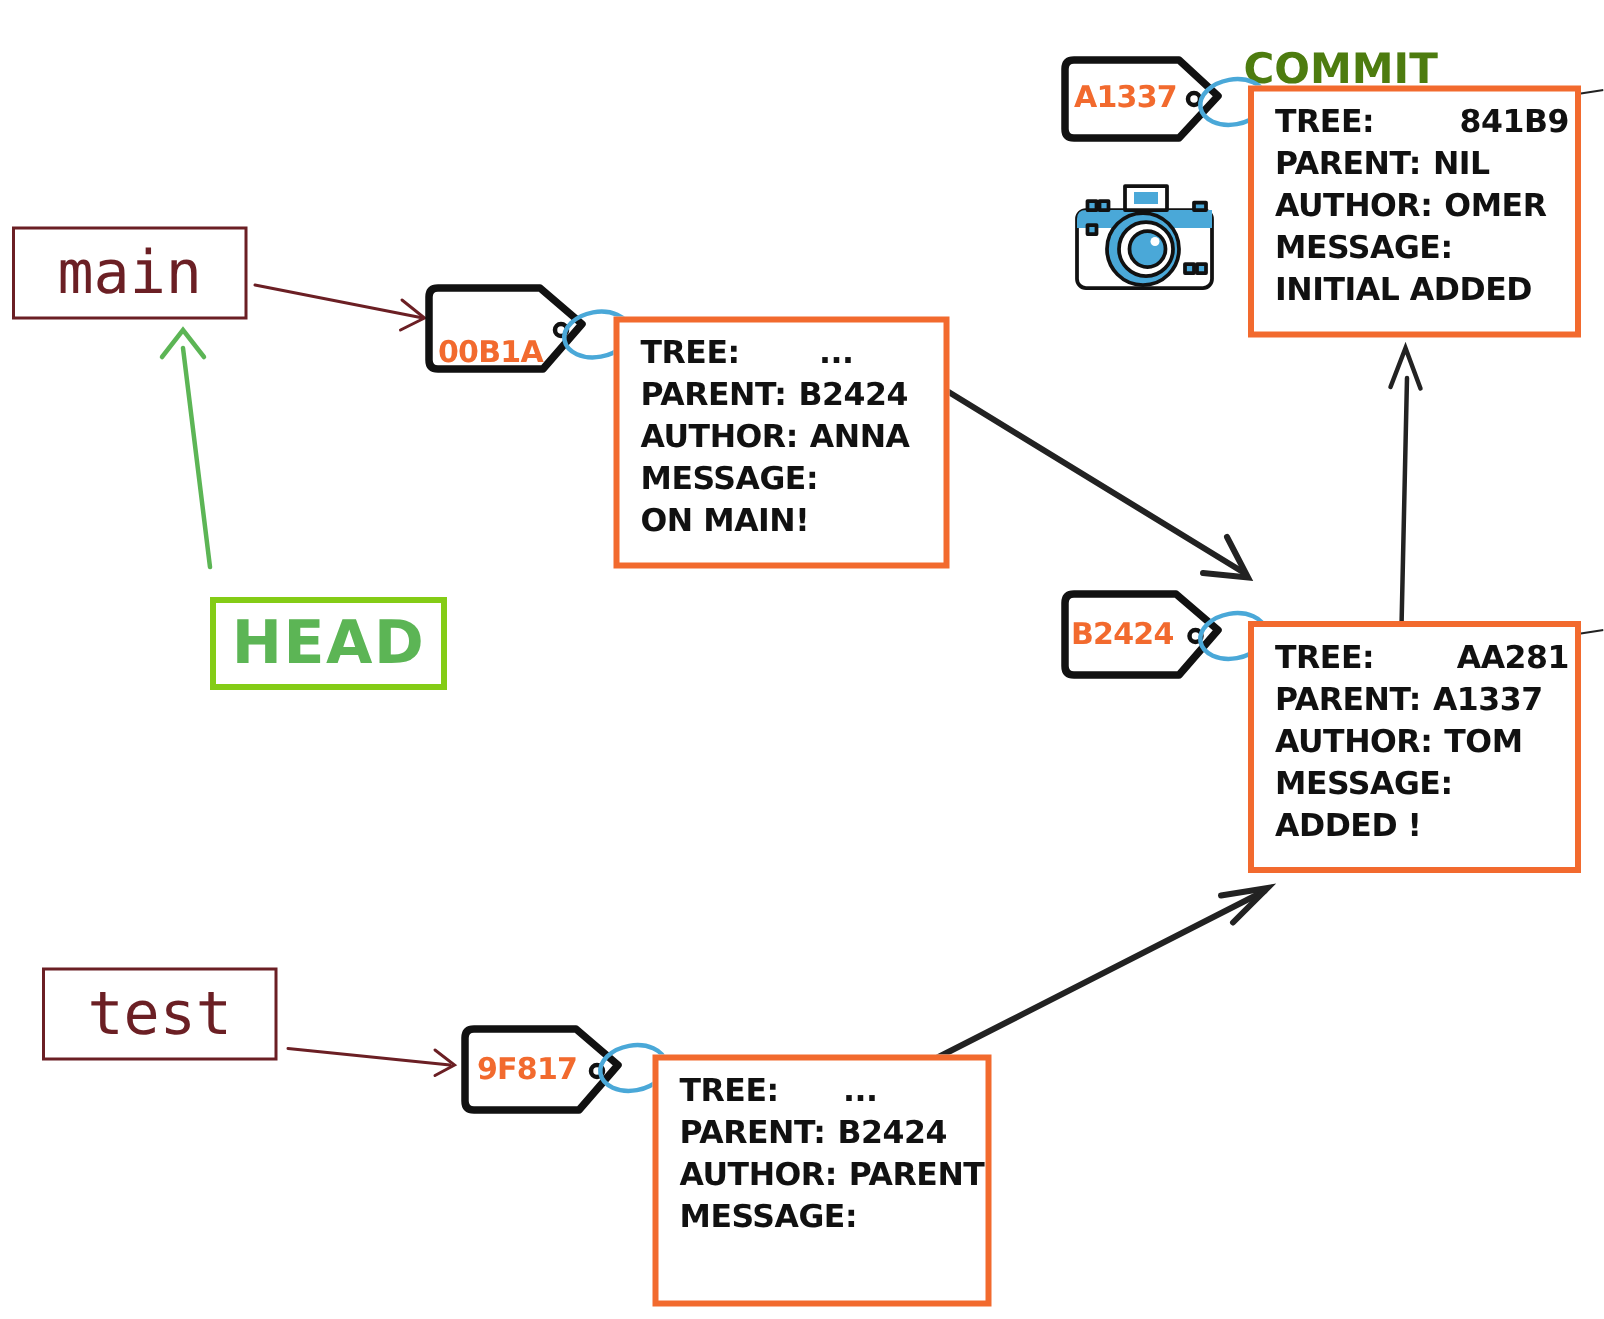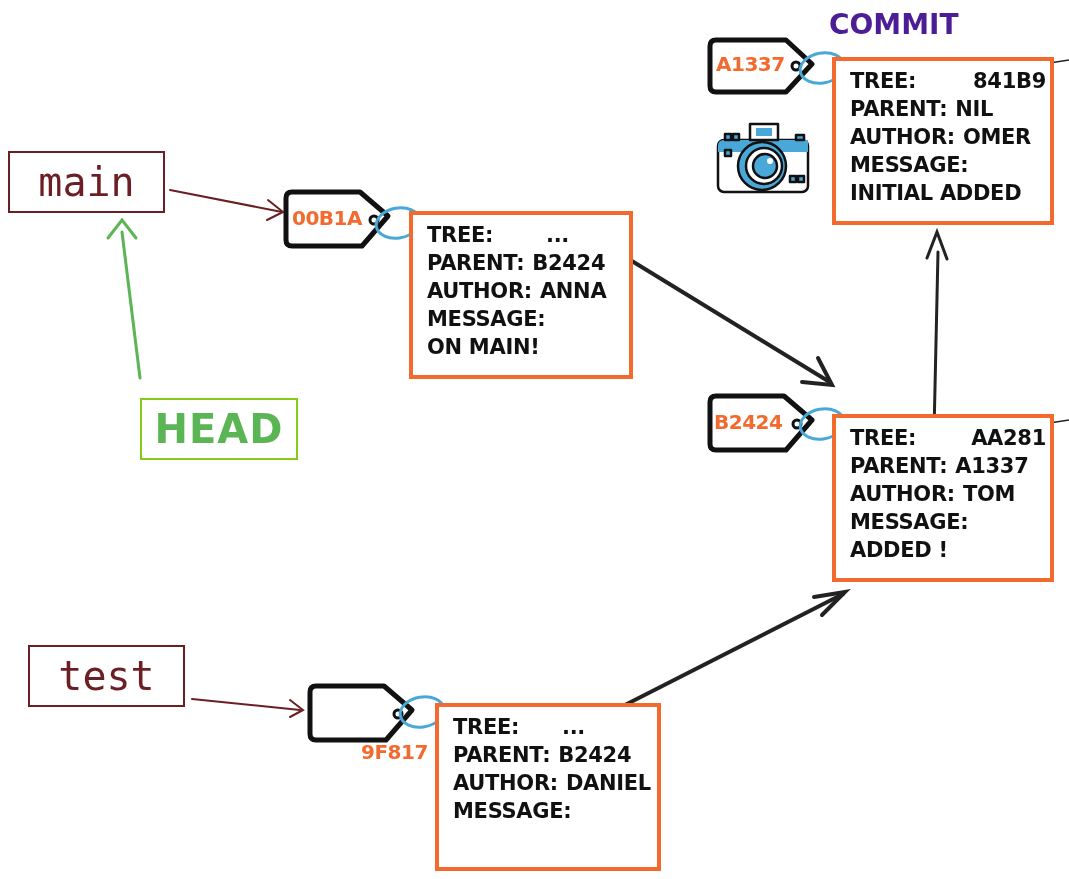--- a/index.html
+++ b/index.html
@@ -1,26 +1,26 @@
 <!DOCTYPE html>
 <html><head>
 <meta charset="utf-8">
 <style>
   html, body { margin: 0; padding: 0; background: #ffffff; }
   body { width: 1069px; height: 879px; position: relative; overflow: hidden; font-family: "DejaVu Sans", sans-serif; }
   svg.layer { position: absolute; left: 0; top: 0; width: 1069px; height: 879px; pointer-events: none; }
   .branch { position: absolute; border: 2px solid #6b1f24; color: #6b1f24; font-family: "DejaVu Sans Mono", monospace; font-size: 40px; display: flex; align-items: center; justify-content: center; box-sizing: border-box; background: #fff; }
-  .head { position: absolute; border: 2px solid #84cc16; color: #5cb555; font-family: "DejaVu Sans", sans-serif; font-weight: bold; font-size: 40px; display: flex; align-items: center; justify-content: center; box-sizing: border-box; background: #fff; letter-spacing: 1px; }
+  .head { position: absolute; border: 4px solid #84cc16; color: #5cb555; font-family: "DejaVu Sans", sans-serif; font-weight: bold; font-size: 40px; display: flex; align-items: center; justify-content: center; box-sizing: border-box; background: #fff; letter-spacing: 1px; }
   .commit-box { position: absolute; border: 4px solid #f26a2e; box-sizing: border-box; background: #fff; padding: 6px 16px 0 14px; font-family: "DejaVu Sans", sans-serif; font-weight: bold; color: #111; font-size: 21px; line-height: 28px; letter-spacing: -0.3px; }
   .commit-box .row { white-space: nowrap; display: flex; }
   .commit-box .k { display: inline-block; }
   .commit-box .v { display: inline-block; margin-left: 8px; }
   .commit-box .tree-v { position: absolute; right: 4px; }
   .tag-text { position: absolute; font-family: "DejaVu Sans", sans-serif; font-weight: bold; color: #f26a2e; font-size: 20px; letter-spacing: -0.5px; }
-  .title { position: absolute; font-family: "DejaVu Sans", sans-serif; font-weight: bold; color: #4c1d95; font-size: 28px; letter-spacing: 0px; }
+  .title { position: absolute; font-family: "DejaVu Sans", sans-serif; font-weight: bold; color: #4d7c0f; font-size: 28px; letter-spacing: 0px; margin-top: 21px; }
 </style>
 </head>
 <body>
 
 <div class="title" style="left:829px; top:8px;">COMMIT</div>
 
 <svg class="layer">
 
   <g stroke="#6b1f24" stroke-width="2" fill="none" stroke-linecap="round">
     <line x1="170" y1="190" x2="282" y2="212"></line>
@@ -95,23 +95,23 @@
     <circle cx="764" cy="166" r="18" fill="#fff"></circle>
     <circle cx="765" cy="166" r="12" fill="#4aa8d8"></circle>
     <circle cx="770" cy="161" r="3" fill="#fff" stroke="none"></circle>
     <rect x="725" y="150" width="6" height="6" fill="#4aa8d8"></rect>
     <rect x="790" y="176" width="6" height="6" fill="#4aa8d8"></rect>
     <rect x="798" y="176" width="6" height="6" fill="#4aa8d8"></rect>
   </g>
 </svg>
 
 <div class="tag-text" style="left:716px; top:52px;">A1337</div>
-<div class="tag-text" style="left:292px; top:206px;text-align:right;">00B1A</div>
+<div class="tag-text" style="left:292px; top:222px;text-align:right;">00B1A</div>
 <div class="tag-text" style="left:714px; top:410px;">B2424</div>
-<div class="tag-text" style="left:318px; top:740px;margin-left:43px;">9F817</div>
+<div class="tag-text" style="left:318px; top:700px;">9F817</div>
 
 <div class="branch" style="left:8px; top:151px; width:157px; height:62px;">main</div>
 <div class="branch" style="left:28px; top:645px; width:157px; height:62px;">test</div>
 <div class="head" style="left:140px; top:398px; width:158px; height:62px;">HEAD</div>
 
 <div class="commit-box" style="left:832px; top:57px; width:222px; height:168px;">
   <div class="row">
       <span class="k">TREE:</span>
       <span class="tree-v">841B9</span>
     </div>
@@ -171,18 +171,18 @@
   <div class="row">
       <span class="k">TREE:</span>
       <span class="tree-v" style="right:72px;">...</span>
     </div>
   <div class="row">
       <span class="k">PARENT:</span>
       <span class="v">B2424</span>
     </div>
   <div class="row">
       <span class="k">AUTHOR:</span>
-      <span class="v">DANIEL</span>
+      <span class="v">PARENT</span>
     </div>
   <div class="row">
       <span class="k">MESSAGE:</span>
     </div>
 </div>
 
 </body></html>

